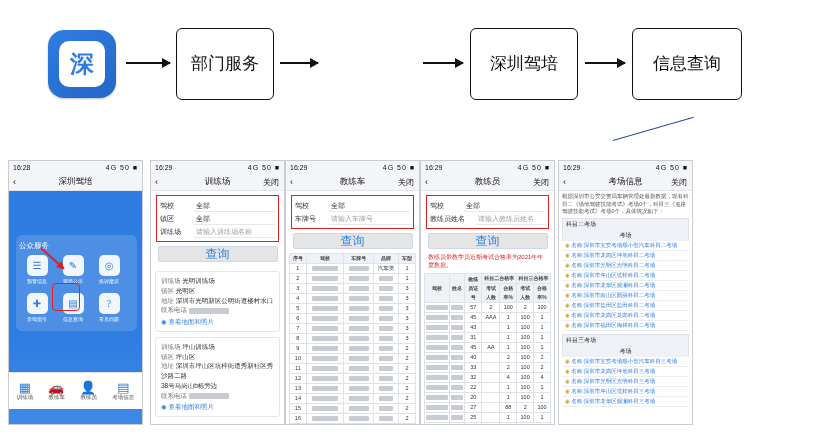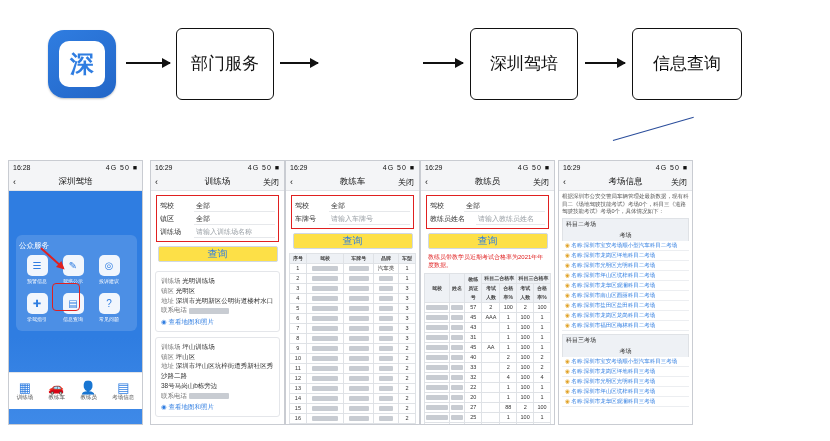--- a/index.html
+++ b/index.html
@@ -58,21 +58,21 @@
   .p3{left:285px;}
   .p4{left:420px;}
   .p5{left:558px;}
   .statusbar{height:13px;display:flex;align-items:center;justify-content:space-between;font-size:7px;color:#111;padding:0 4px;background:#f4f5f7;}
   .sb-right{letter-spacing:1px;}
   .navbar{height:16px;display:flex;align-items:center;justify-content:center;position:relative;font-size:8.5px;color:#111;background:#f4f5f7;border-bottom:1px solid #e2e4e8;}
   .navbar .back{position:absolute;left:4px;font-size:9px;color:#111;}
   .navbar .cancel{position:absolute;right:5px;font-size:8px;color:#111;}
 
   
-  .p1-body{height:236px;background:linear-gradient(180deg,#2f7de1 0%,#2f7de1 62%,#3f8ae8 100%);position:relative;}
+  .p1-body{height:236px;background:linear-gradient(180deg,#2f7de1 0%,#2f7de1 62%,#3f8ae8 100%);position:relative;font-family:Liberation Serif, serif;}
   .p1-card{position:absolute;left:7px;top:44px;width:121px;height:96px;background:rgba(255,255,255,.14);border-radius:6px;}
   .p1-card-title{position:absolute;left:10px;top:50px;font-size:7.5px;color:#fff;}
   .grid6{position:absolute;left:12px;top:64px;width:112px;display:flex;flex-wrap:wrap;gap:4px;}
   .gicon{width:32px;height:34px;display:flex;flex-direction:column;align-items:center;justify-content:flex-start;}
   .gsq{width:21px;height:21px;border-radius:5px;background:rgba(255,255,255,.92);display:flex;align-items:center;justify-content:center;font-size:10px;color:#2f7de1;}
   .glab{font-size:5px;color:#fff;margin-top:2px;white-space:nowrap;}
   .hl{position:absolute;left:43px;top:92px;width:26px;height:26px;border:1.6px solid #e02020;border-radius:4px;}
   .redarrow{position:absolute;left:28px;top:66px;width:30px;height:2px;background:#e02020;transform:rotate(42deg);}
   .redarrow:after{content:"";position:absolute;right:-2px;top:-3.5px;border-left:8px solid #e02020;border-top:4px solid transparent;border-bottom:4px solid transparent;}
   .tabbar{position:absolute;left:0;bottom:18px;width:100%;height:36px;background:#fff;border-top:1px solid #e2e4e8;display:flex;align-items:center;justify-content:space-around;}
@@ -80,21 +80,21 @@
   .tabico{font-size:13px;color:#2f7de1;line-height:1;}
   .cancelbar{position:absolute;left:0;bottom:0;width:100%;height:18px;background:#f2f3f5;display:flex;align-items:center;justify-content:center;font-size:8px;color:#111;}
 
   
   .formwrap{padding:4px 5px;}
   .redbox{border:1.6px solid #e02020;padding:3px 3px;}
   .frow{display:flex;align-items:center;height:13px;font-size:7px;color:#333;}
   .flabel{width:34px;color:#333;}
   .fval{flex:1;color:#9aa0a6;border-bottom:1px solid #e6e8eb;height:11px;line-height:11px;padding-left:2px;}
   .fval.dark{color:#333;}
-  .qbtn{margin:4px auto 0;width:118px;height:14px;background:#fde047;border:1px solid #cfd8e6;border-radius:2px;font-size:10px;color:#2f7de1;display:flex;align-items:center;justify-content:center;}
+  .qbtn{margin:4px auto 0;width:118px;height:14px;background:#e5e5e5;border:1px solid #cfd8e6;border-radius:2px;font-size:12px;color:#2f7de1;display:flex;align-items:center;justify-content:center;}
   .notice{margin:4px 2px 0;font-size:6px;color:#e02020;line-height:1.35;}
 
   .card{margin:5px 4px;padding:4px 5px;border:1px solid #e4e6ea;border-radius:3px;font-size:6.5px;color:#333;line-height:1.5;background:#fff;}
   .card .k{color:#777;}
   .blur{display:inline-block;height:6px;background:#c8ccd2;border-radius:1px;vertical-align:middle;}
   .maplink{color:#2f7de1;font-size:6.5px;margin-top:2px;}
 
   table{border-collapse:collapse;width:100%;font-size:5.5px;color:#333;}
   th,td{border:1px solid #dfe2e6;padding:0 1px;text-align:center;height:9px;line-height:9px;}
   th{background:#eef1f5;font-size:5px;color:#444;}

